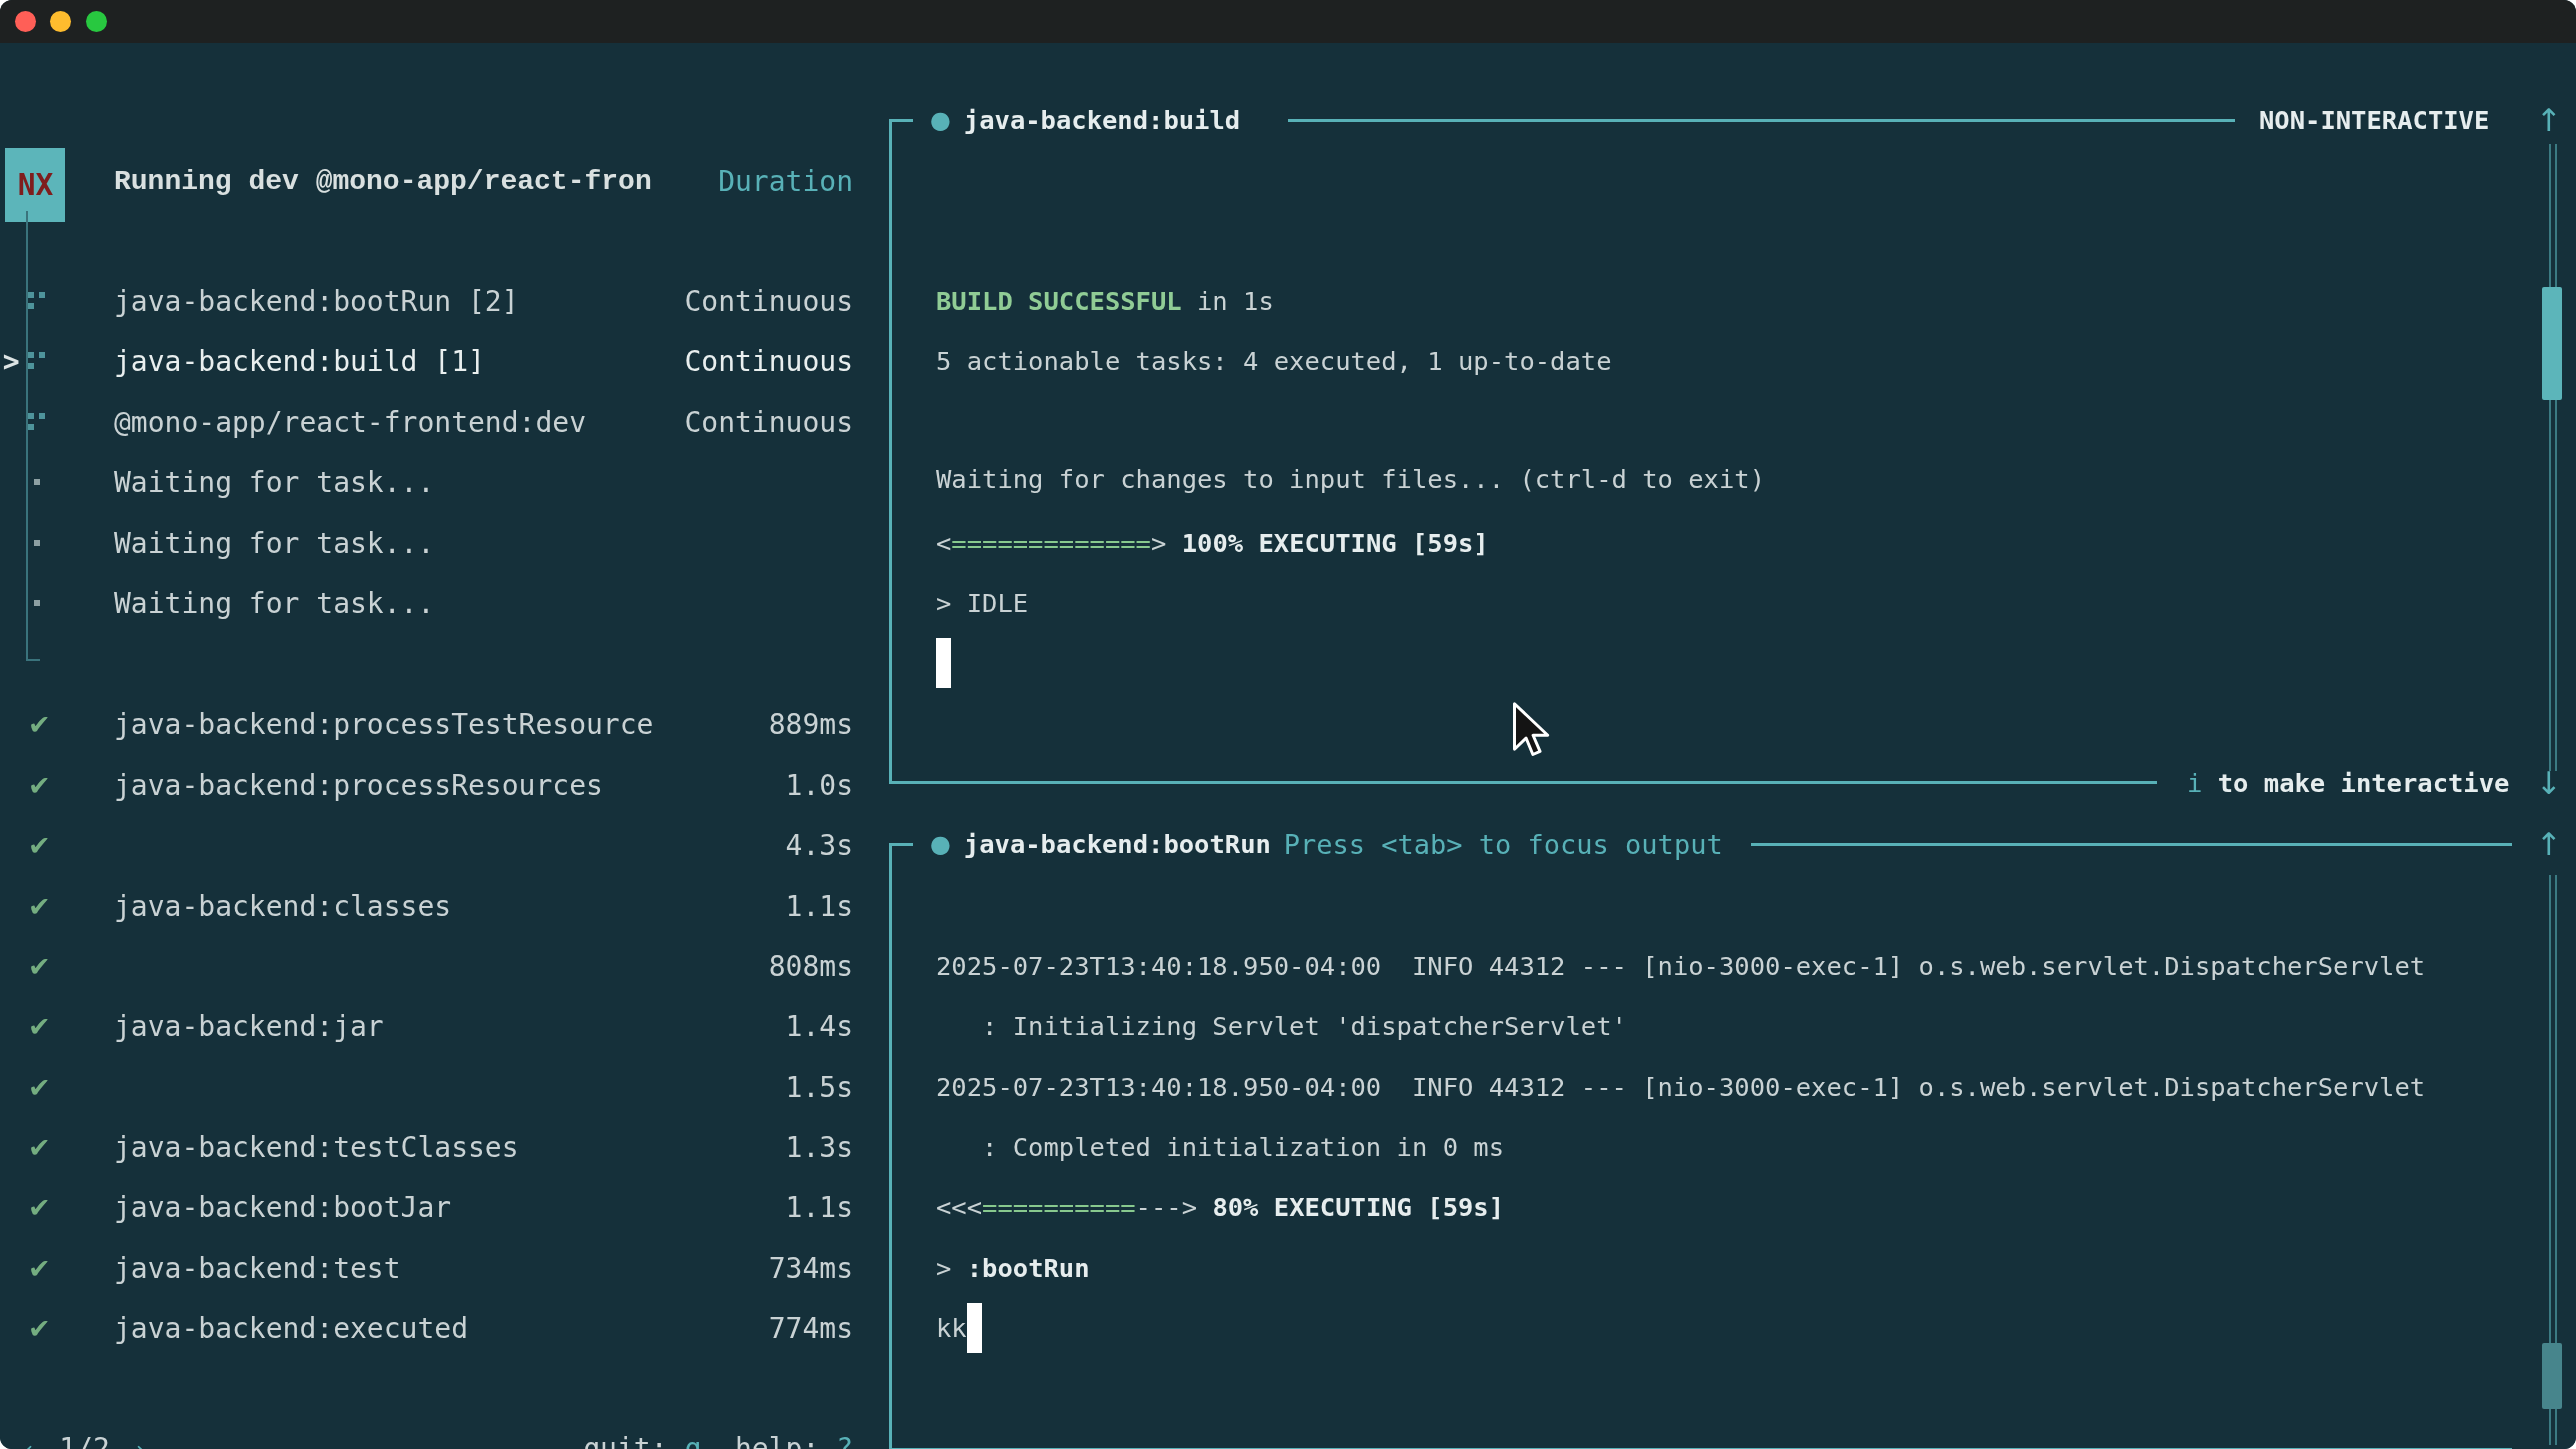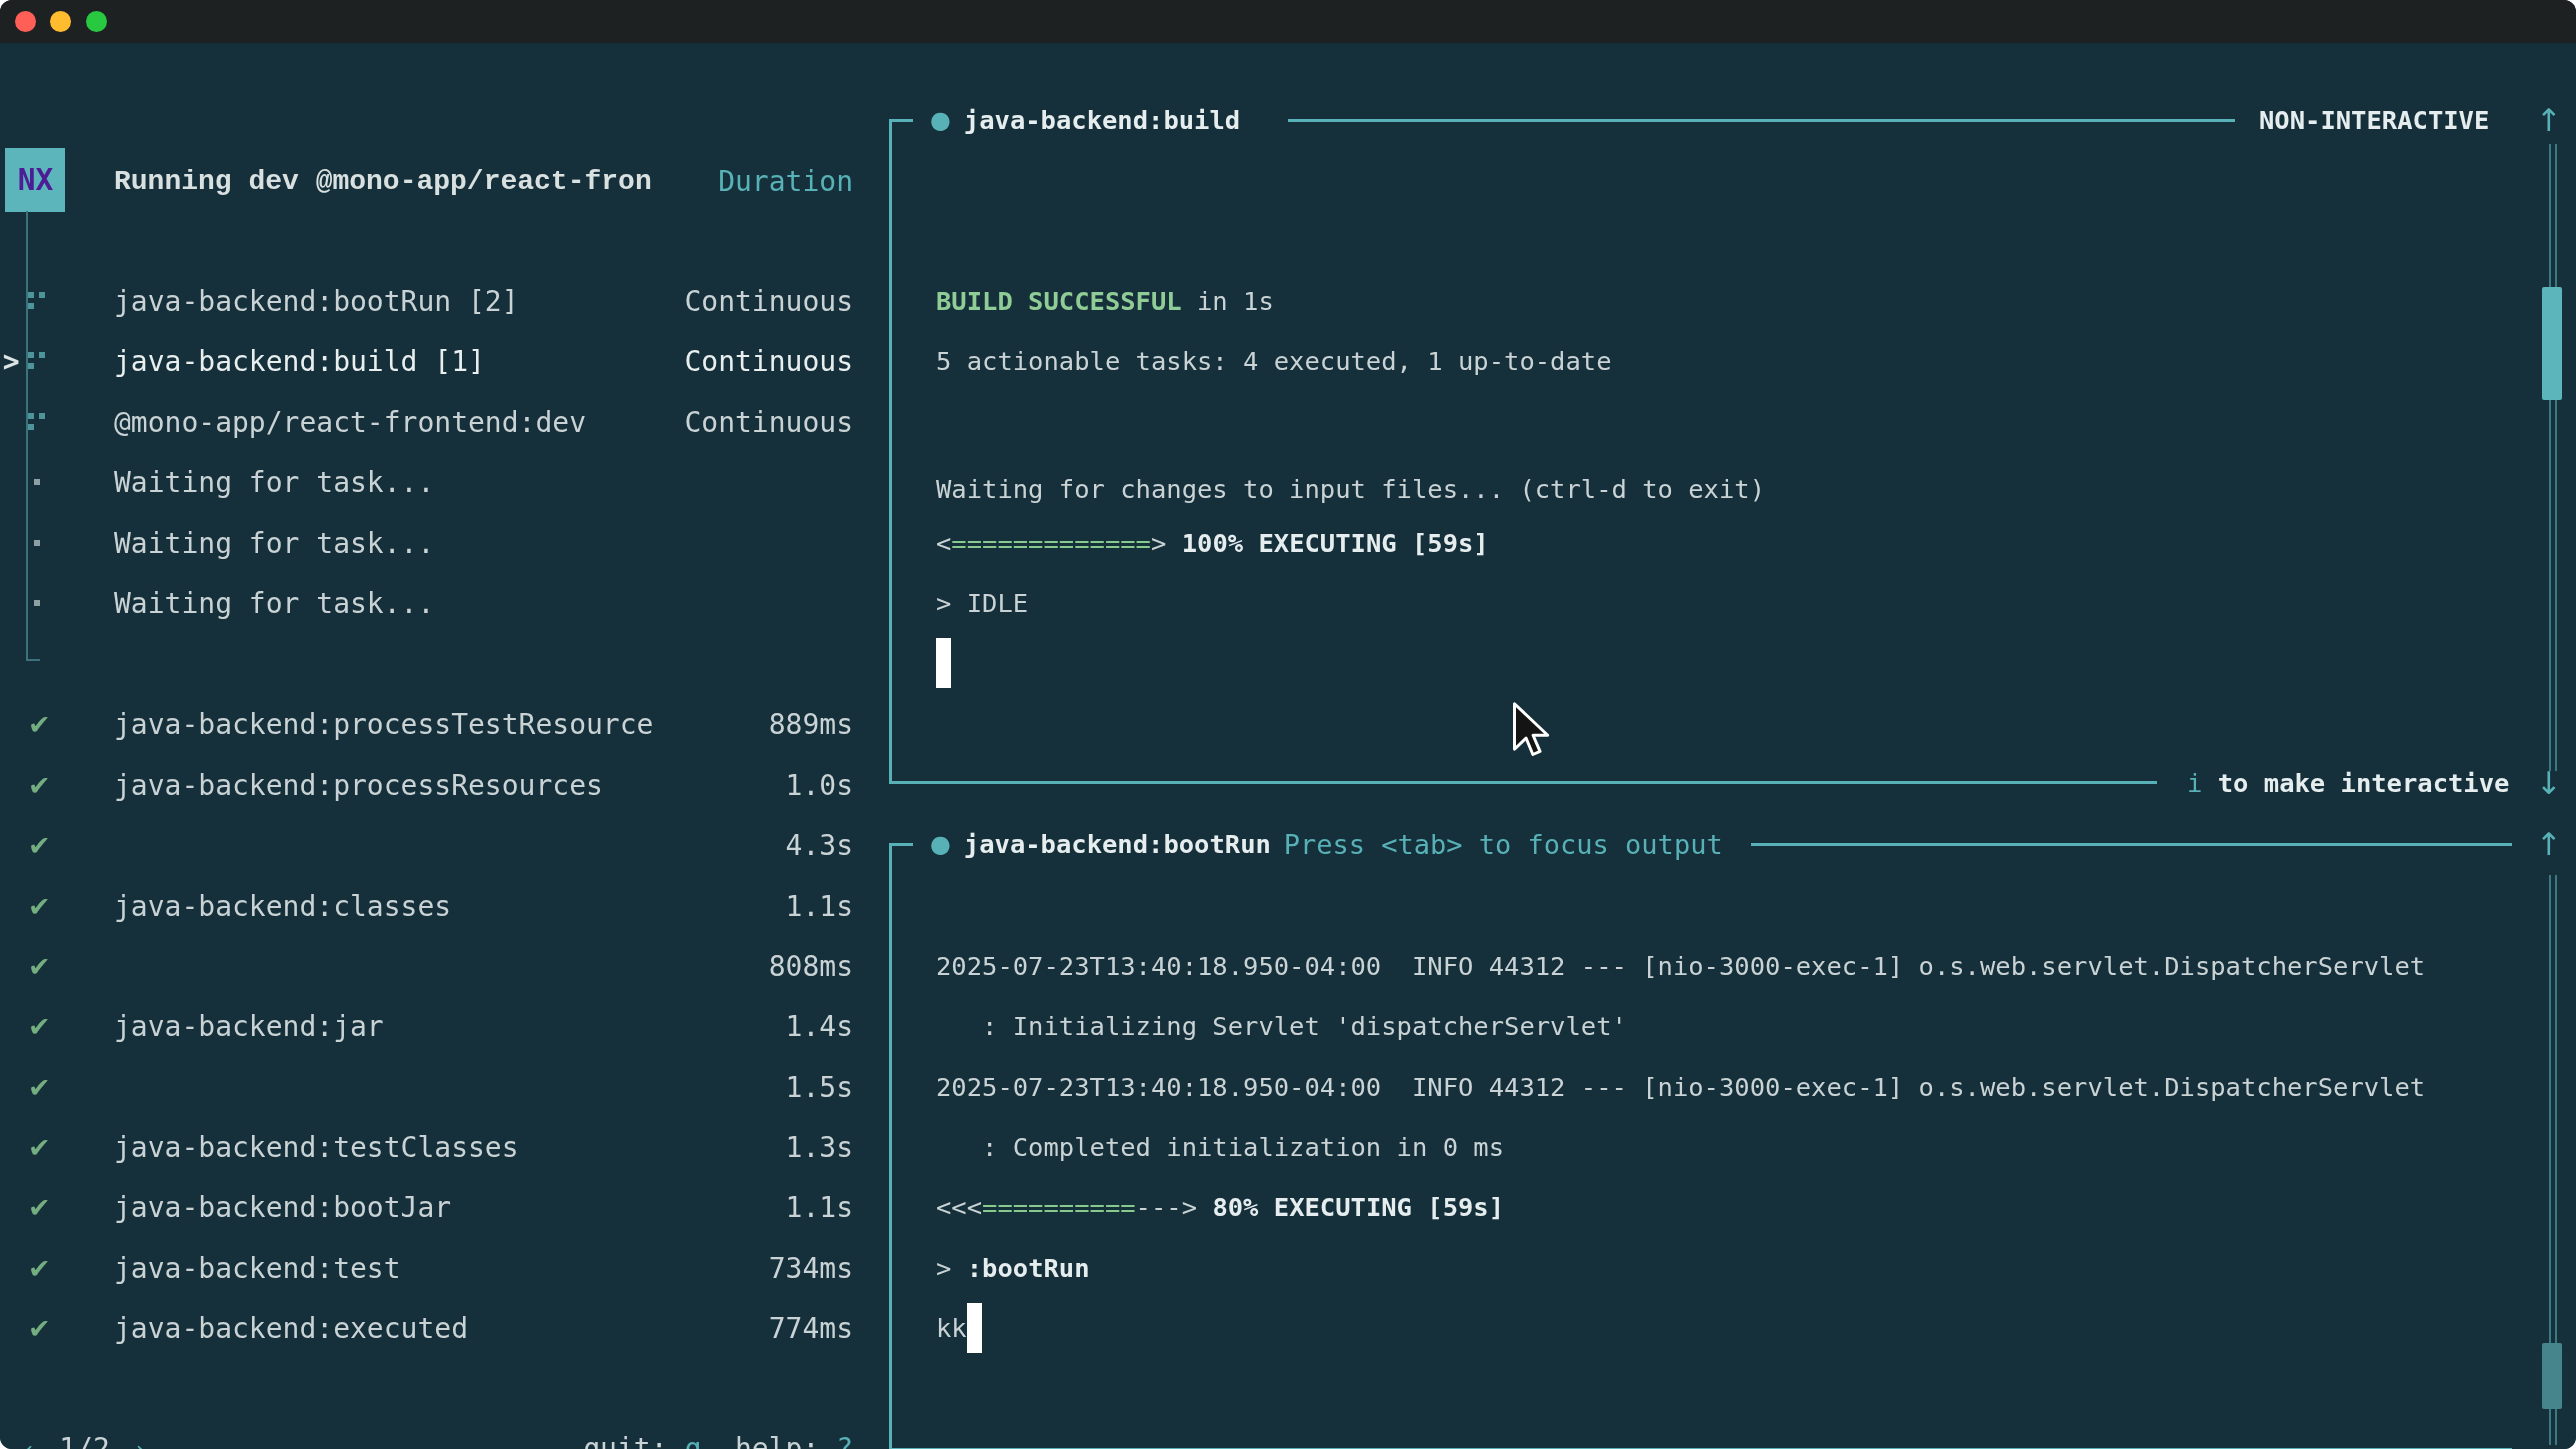--- a/index.html
+++ b/index.html
@@ -39,21 +39,21 @@
 
   .pane-title{position:absolute;height:60px;display:flex;align-items:center;white-space:pre;}
   .bullet{color:#58b1b7;font-size:24px;font-family:"DejaVu Sans",sans-serif;}
   .ptitle{color:#e6edee;font-weight:bold;font-size:25.5px;}
   .teal{color:#58b1b7;}
   .badge{color:#e6edee;font-weight:bold;font-size:25.5px;}
   .sarrow{position:absolute;width:40px;height:60px;display:flex;align-items:center;justify-content:center;color:#58b1b7;font-size:31px;font-family:"DejaVu Sans",sans-serif;}
   .strack{position:absolute;left:2549px;width:8px;border-left:2px solid #3b7a82;border-right:2px solid #3b7a82;box-sizing:border-box;}
   .sthumb{position:absolute;left:2542px;width:20px;border-radius:2px;}
 
-  .nxlogo{position:absolute;left:5.4px;top:105px;width:60px;height:64px;background:#5cb5ba;display:flex;align-items:center;justify-content:center;color:#4c1d95;font-weight:bold;font-size:29.5px;}
+  .nxlogo{position:absolute;left:5.4px;top:105px;width:60px;height:74px;background:#5cb5ba;display:flex;align-items:center;justify-content:center;color:#7f1d1d;font-weight:bold;font-size:29.5px;}
   .hdr-title{position:absolute;left:114px;top:108px;height:60px;display:flex;align-items:center;font-size:28px;font-weight:bold;color:#d9e0e0;white-space:pre;font-family:Liberation Mono, monospace;}
   .hdr-dur{position:absolute;left:0;top:108px;width:853px;height:60px;display:flex;align-items:center;justify-content:flex-end;font-size:28px;color:#58b1b7;}
   .selmark{position:absolute;left:2.7px;top:288px;height:60px;display:flex;align-items:center;font-size:28px;font-weight:bold;color:#dce4e4;}
   .footer-left{position:absolute;left:25.5px;top:1375px;height:60px;display:flex;align-items:center;font-size:28px;white-space:pre;}
   .footer-right{position:absolute;left:0;top:1375px;width:853px;height:60px;display:flex;align-items:center;justify-content:flex-end;font-size:28px;white-space:pre;}
 </style>
 </head>
 <body>
 
 <div class="window">
@@ -217,21 +217,21 @@
       <div class="hline" style="left:889px;top:76px;width:24px;"></div>
       <div class="pane-title" style="left:930px;top:47px;"><span class="bullet">●</span><span>  </span><span class="ptitle">java-backend:build</span></div>
       <div class="hline" style="left:1288px;top:76px;width:947px;"></div>
       <div class="pane-title" style="left:2259px;top:47px;"><span class="badge">NON-INTERACTIVE</span></div>
       <div class="sarrow" style="left:2529px;top:47px;">↑</div>
 
       <div id="build-lines">
           <div class="tline" style="left: 936px; top: 228px;"><span class="s-green-bold">BUILD SUCCESSFUL</span><span class="s-normal"> in 1s</span></div>
           <div class="tline" style="left: 936px; top: 288px;"><span class="s-normal">5 actionable tasks: 4 executed, 1 up-to-date</span></div>
           <div class="tline" style="left: 936px; top: 349px;"></div>
-          <div class="tline" style="left: 936px; top: 416px;"><span class="s-normal">Waiting for changes to input files... (ctrl-d to exit)</span></div>
+          <div class="tline" style="left: 936px; top: 406px;"><span class="s-normal">Waiting for changes to input files... (ctrl-d to exit)</span></div>
           <div class="tline" style="left: 936px; top: 470px;"><span class="s-normal">&lt;</span><span class="s-green">=============</span><span class="s-normal">&gt;</span><span class="s-normal"> </span><span class="s-bright">100% EXECUTING [59s]</span></div>
           <div class="tline" style="left: 936px; top: 530px;"><span class="s-normal">&gt; IDLE</span></div>
           <div class="tline" style="left: 936px; top: 590px;"><span class="cursor"></span></div>
         </div>
 
       <div class="hline" style="left:889px;top:738px;width:1268px;"></div>
       <div class="pane-title" style="left:2187px;top:710px;"><span class="teal" style="font-size:25.5px;">i</span><span style="font-size:25.5px;"> </span><span class="badge">to make interactive</span></div>
       <div class="sarrow" style="left:2529px;top:710px;">↓</div>
 
       <div class="strack" style="top:101px;height:627px;"></div>

